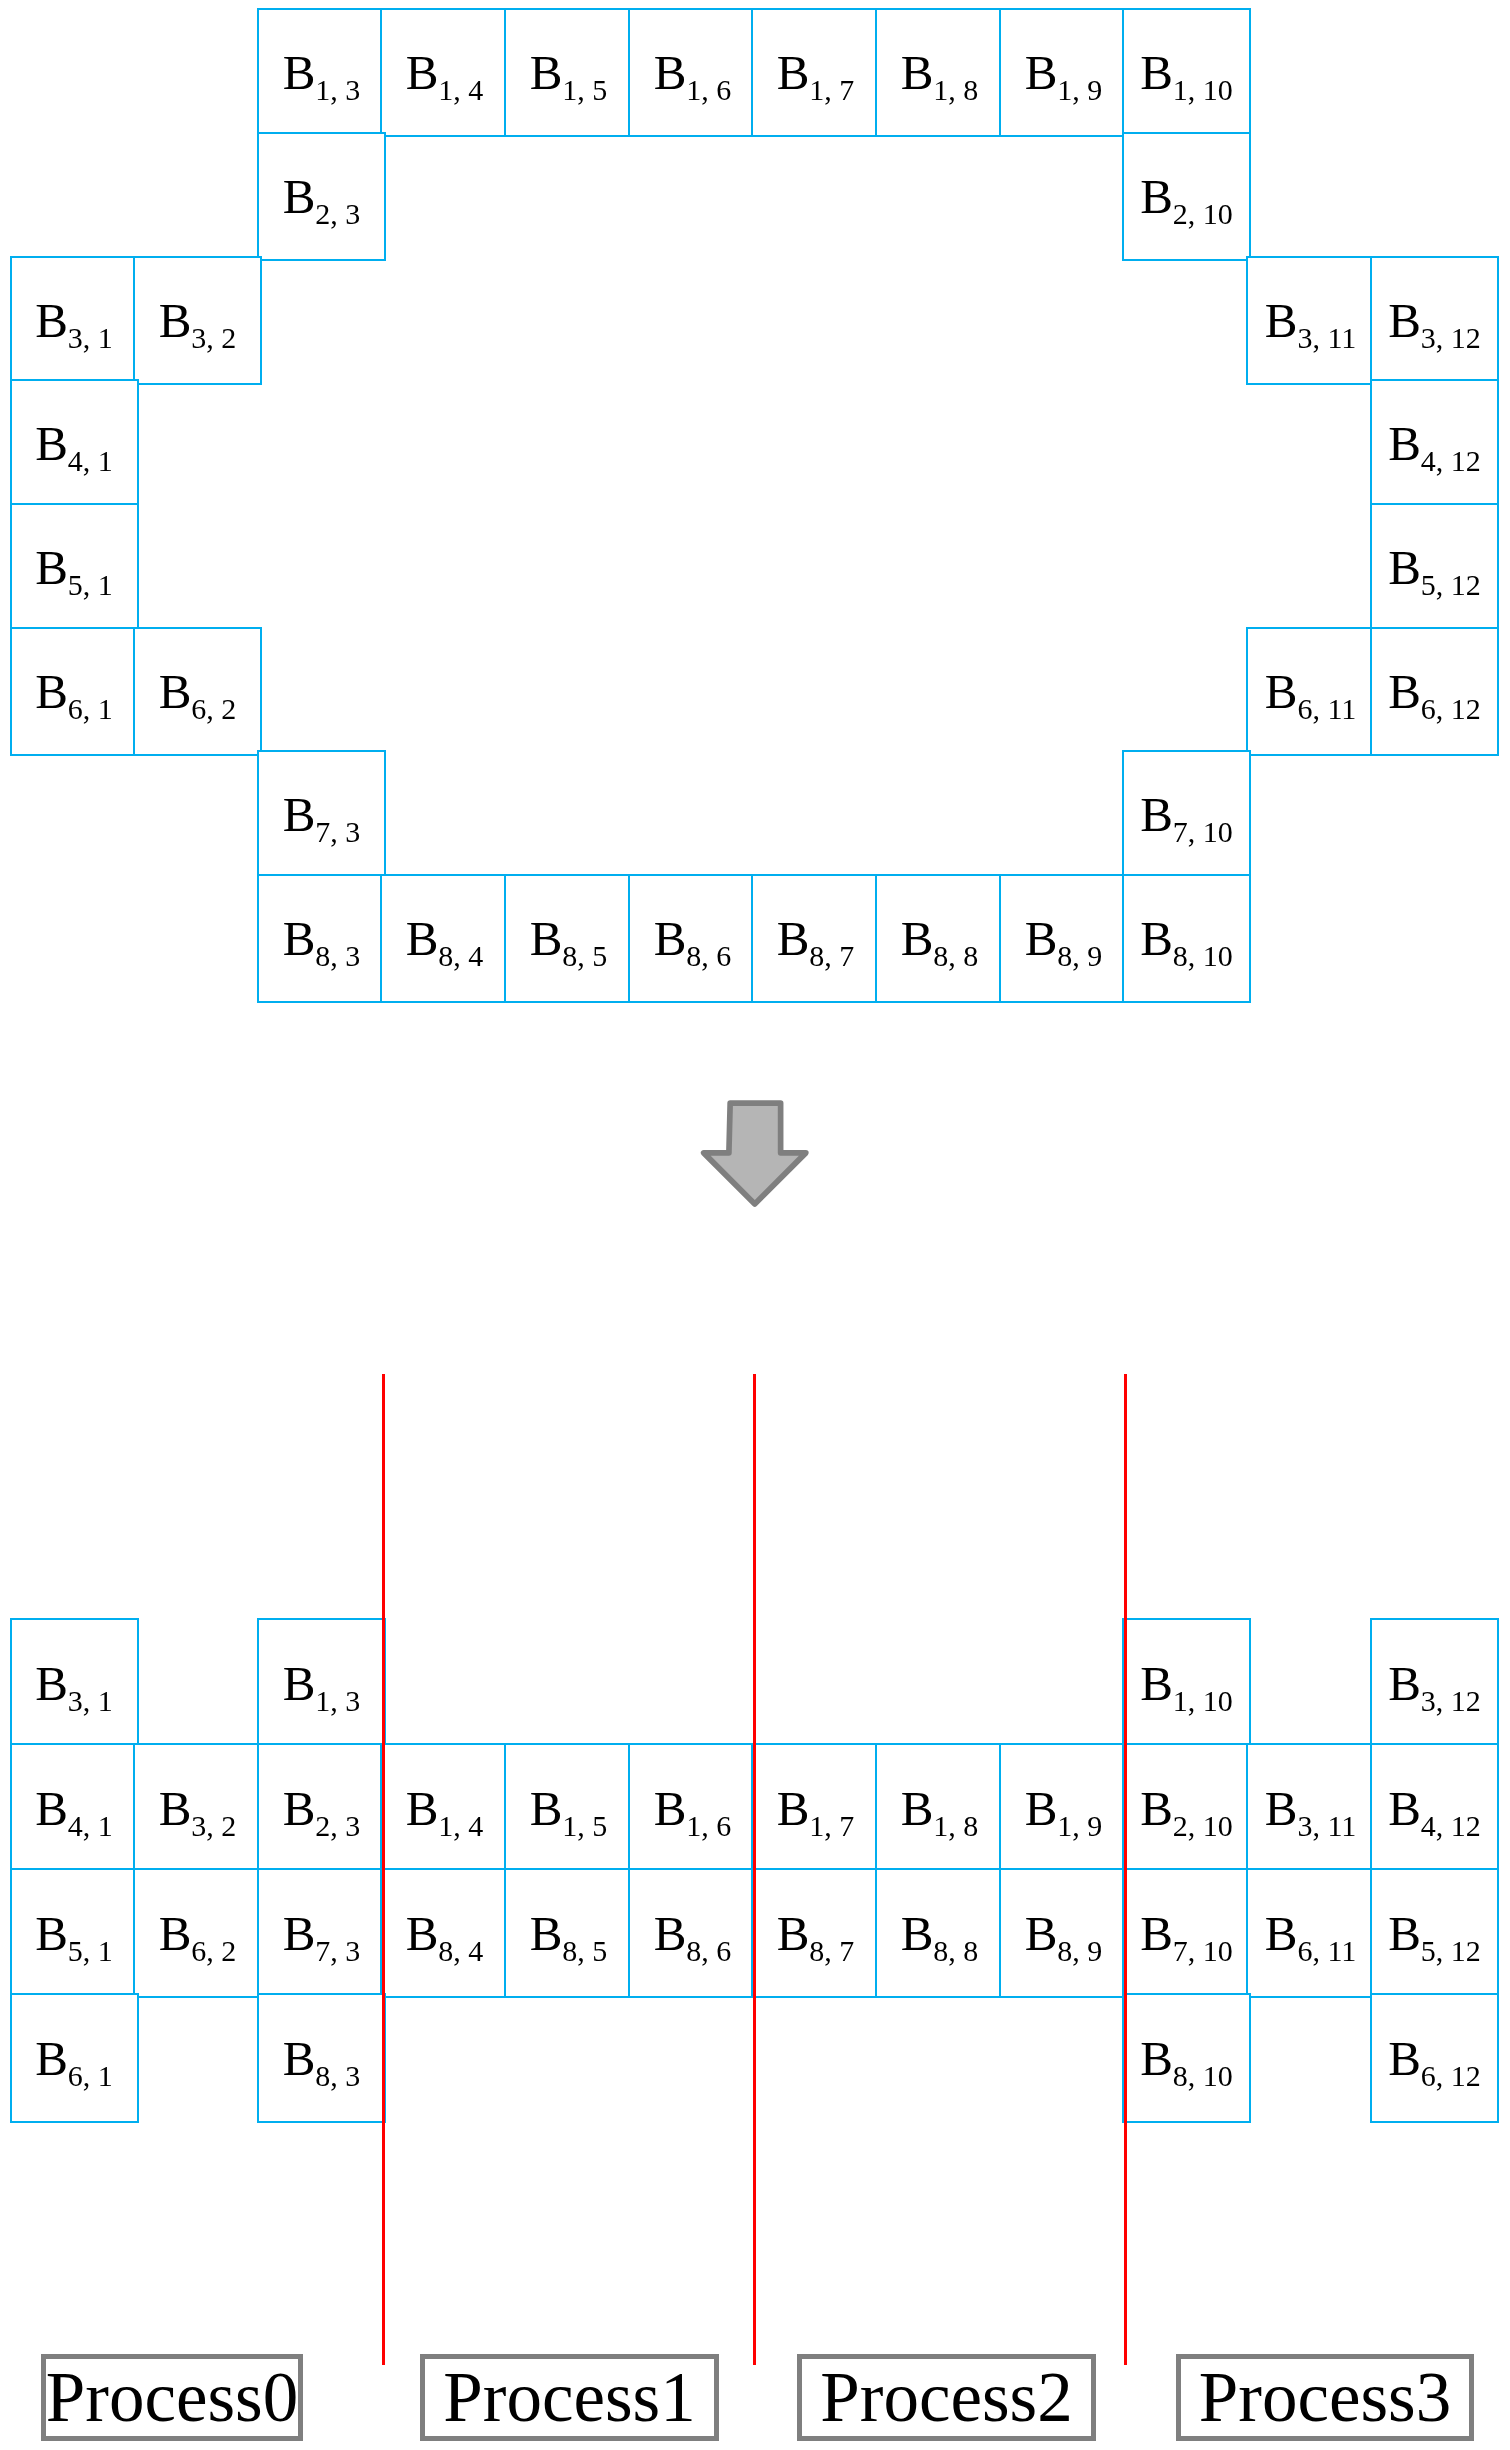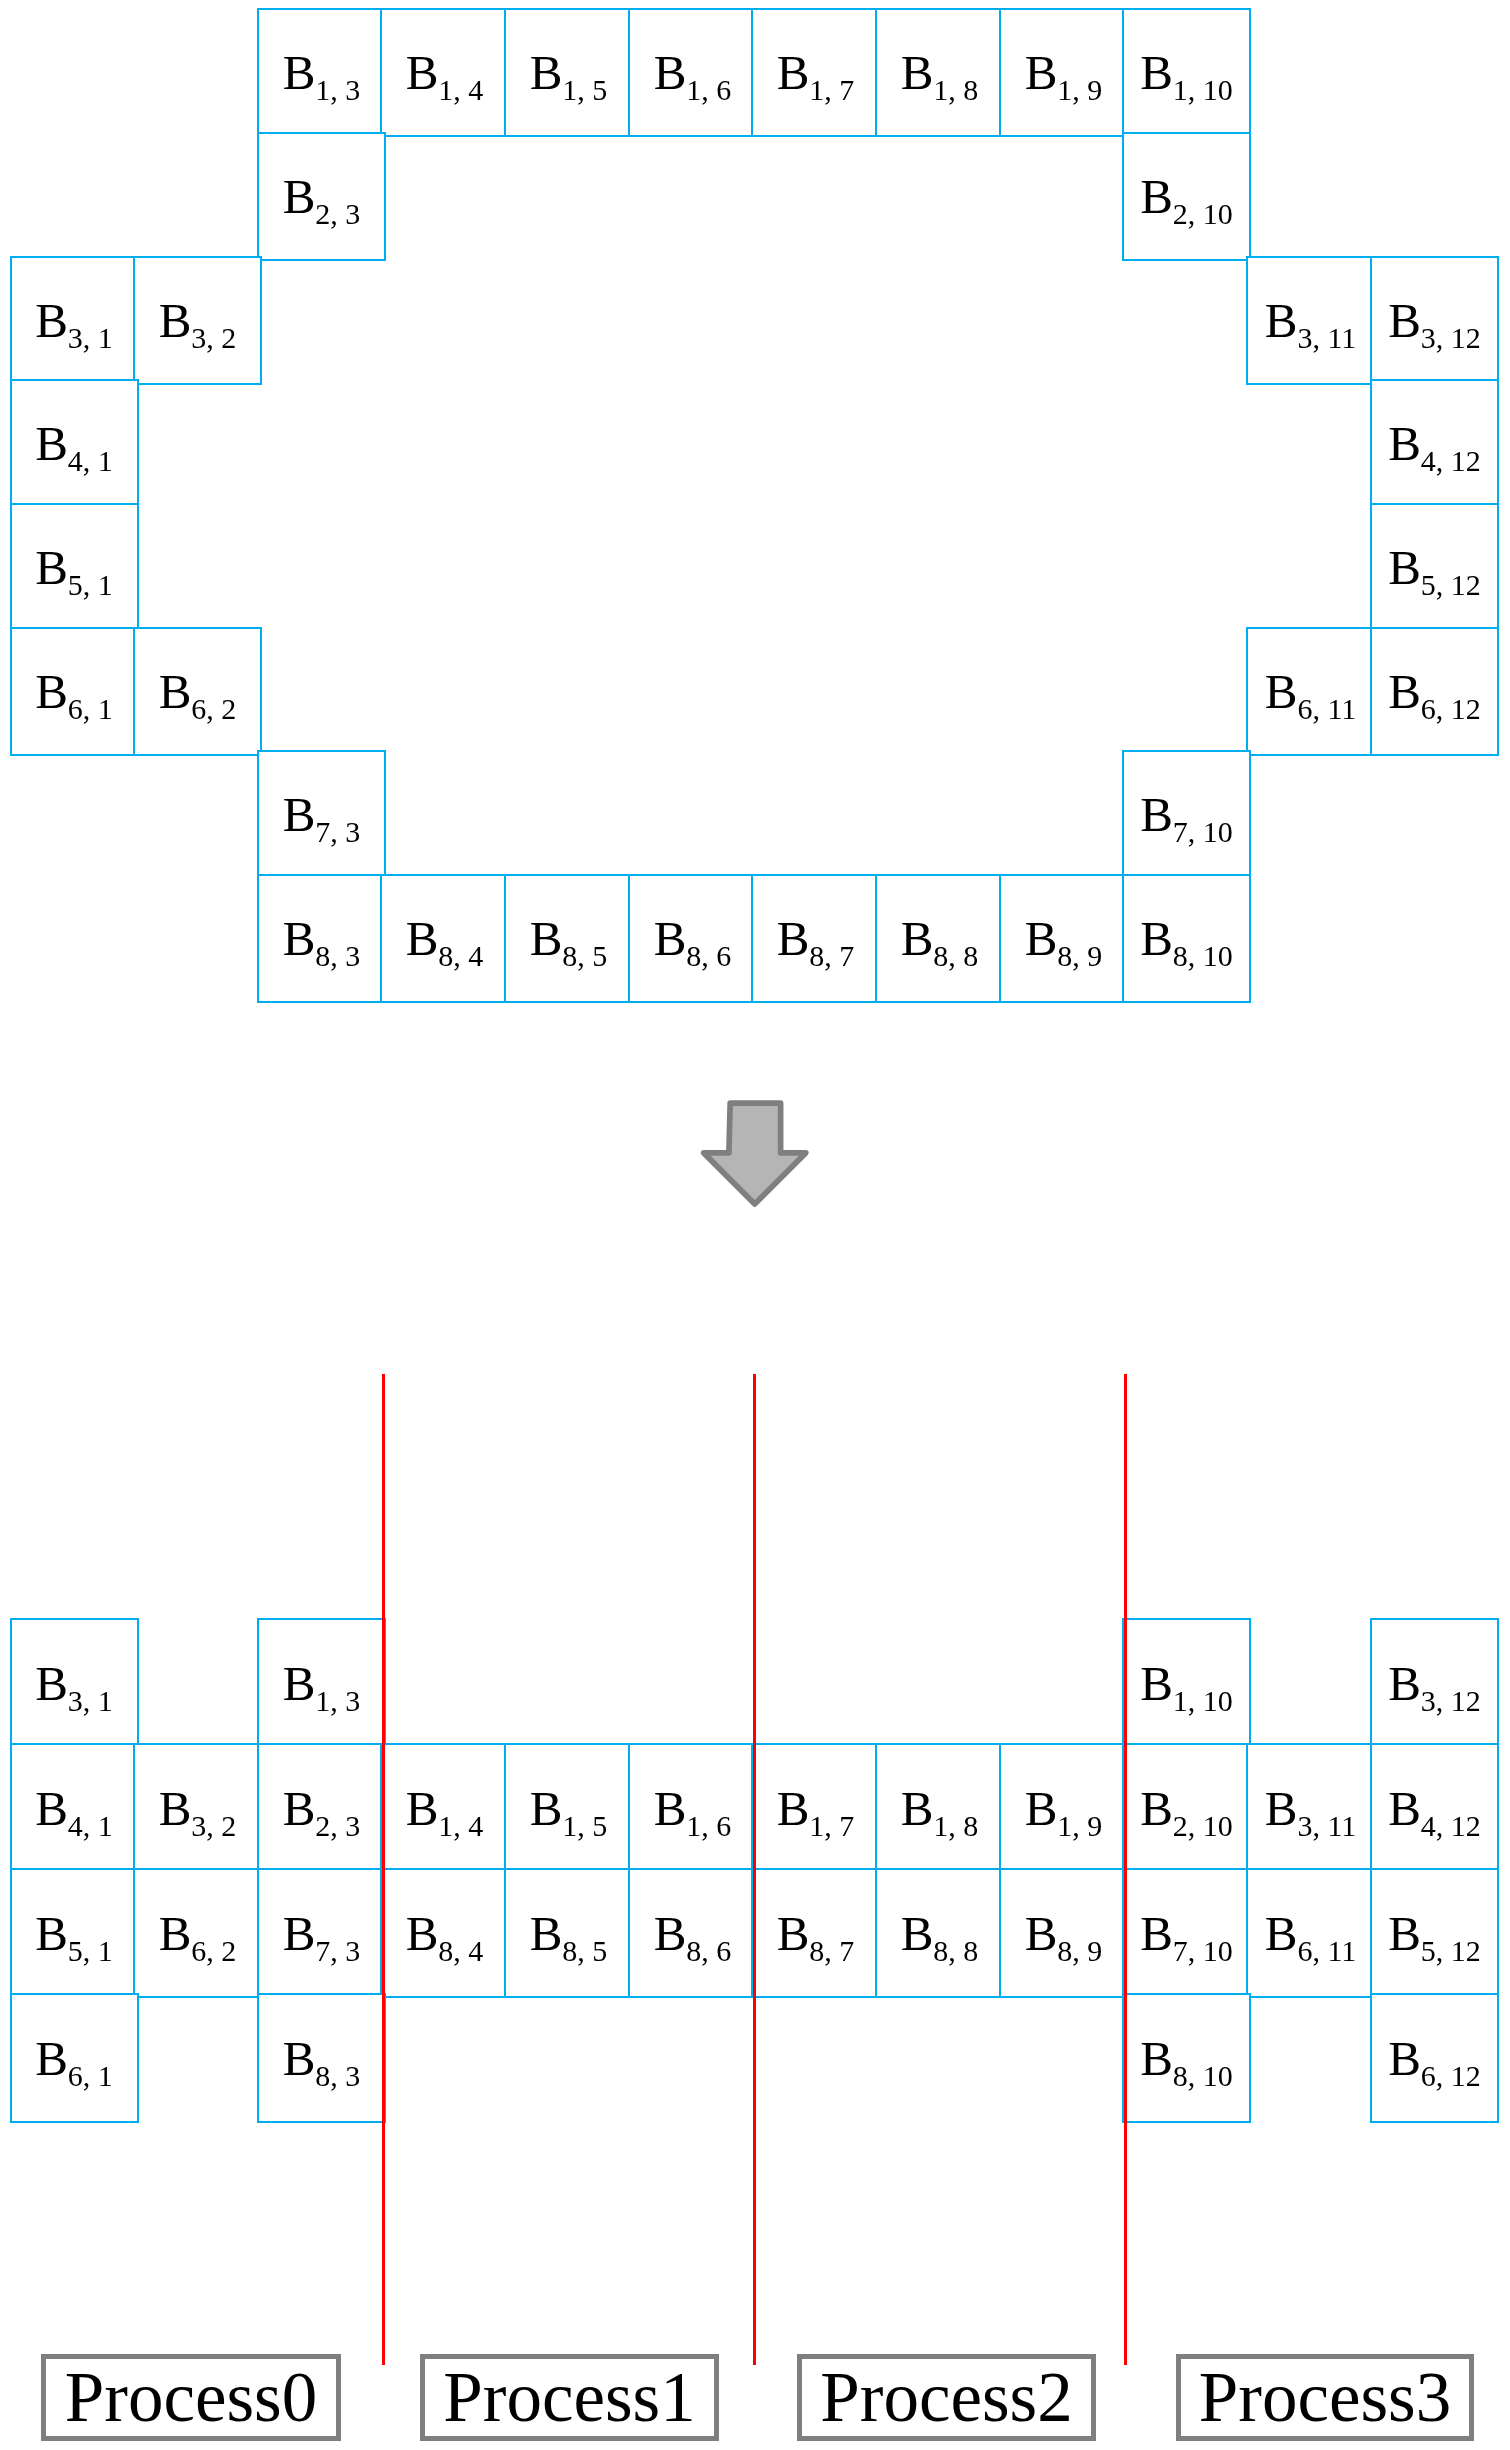--- a/index.html
+++ b/index.html
@@ -271,21 +271,21 @@
       </div>
     </div>
 
   <div class="grid-layer" id="dividers">
       <div class="divider" style="left: 382px; top: 1374px; height: 991px;"></div>
       <div class="divider" style="left: 753px; top: 1374px; height: 991px;"></div>
       <div class="divider" style="left: 1124px; top: 1374px; height: 991px;"></div>
     </div>
 
   <div class="grid-layer" id="process-row">
-      <div class="pbox" style="left: 41px; top: 2354px; width: 300px; height: 87px;">
+      <div class="pbox" style="left: 41px; top: 2354px; width: 262px; height: 87px;">
         <span>Process0</span>
       </div>
       <div class="pbox" style="left: 420px; top: 2354px; width: 299px; height: 87px;">
         <span>Process1</span>
       </div>
       <div class="pbox" style="left: 797px; top: 2354px; width: 299px; height: 87px;">
         <span>Process2</span>
       </div>
       <div class="pbox" style="left: 1176px; top: 2354px; width: 298px; height: 87px;">
         <span>Process3</span>

